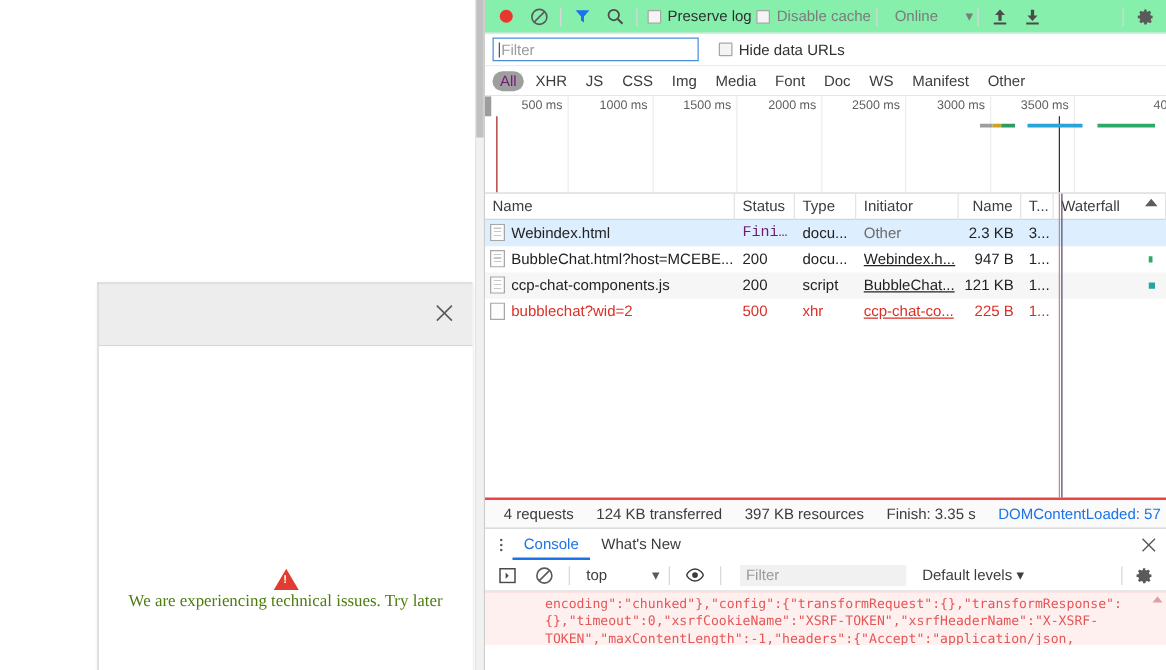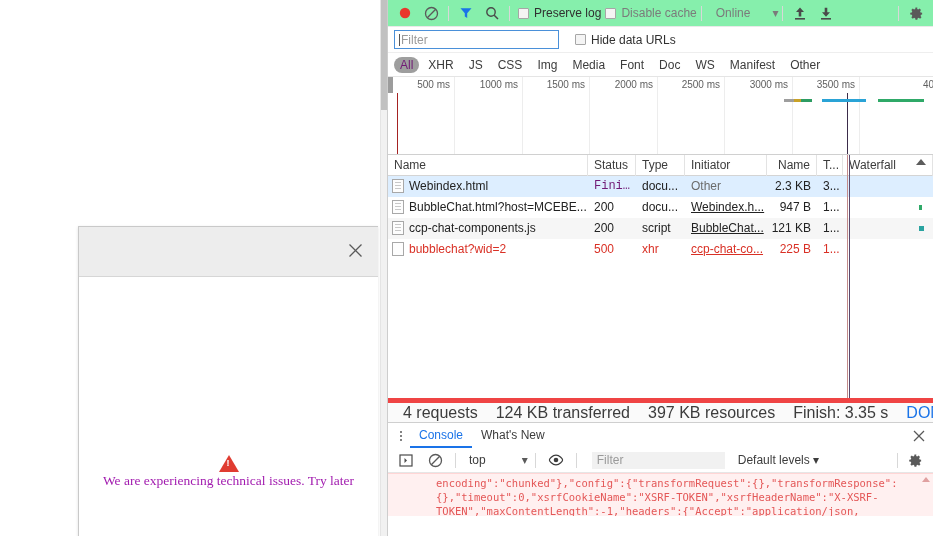--- a/index.html
+++ b/index.html
@@ -57,21 +57,21 @@
     position: relative;
   }
   #warn-icon::after {
     content: "!";
     position: absolute; left: -2px; top: 4px;
     color: #fff; font-size: 9px; font-weight: bold;
     font-family: "Liberation Sans", sans-serif;
     line-height: 1;
   }
   #chat-error-text {
-    color: #a21caf;
+    color: #4d7c0f;
     font-family: "Liberation Serif", serif;
     font-size: 13.5px;
     white-space: nowrap;
   }
 
   
   #page-scrollbar {
     position: absolute; left: 380px; top: 0; width: 7px; height: 536px;
     background: #f1f1f1; border-left: 1px solid #e4e4e4;
   }
@@ -236,23 +236,23 @@
     position: absolute; left: 459px; top: 0; bottom: 0; width: 1px; background: #c48b8b;
   }
   #table-divider-purple {
     position: absolute; left: 461px; top: 0; bottom: 0; width: 1px; background: #5b4a6e;
   }
   .wf-bar { position: absolute; height: 5px; }
 
   
   #net-status {
     height: 24px; display: flex; align-items: center;
-    border-top: 5px solid #ef4444;
+    border-top: 2px solid #ef4444;
     background: #fafafa;
-    font-size: 16px; color: #3c3c3c;
+    font-size: 12px; color: #3c3c3c;
     padding: 0 6px;
     white-space: nowrap;
   }
   .st-item { padding: 0 9px; }
   .st-sep { width: 1px; height: 13px; background: #d4d4d4; }
   .st-blue { color: #1a73e8; }
 
   
   #drawer-tabs {
     height: 26px; display: flex; align-items: center;

